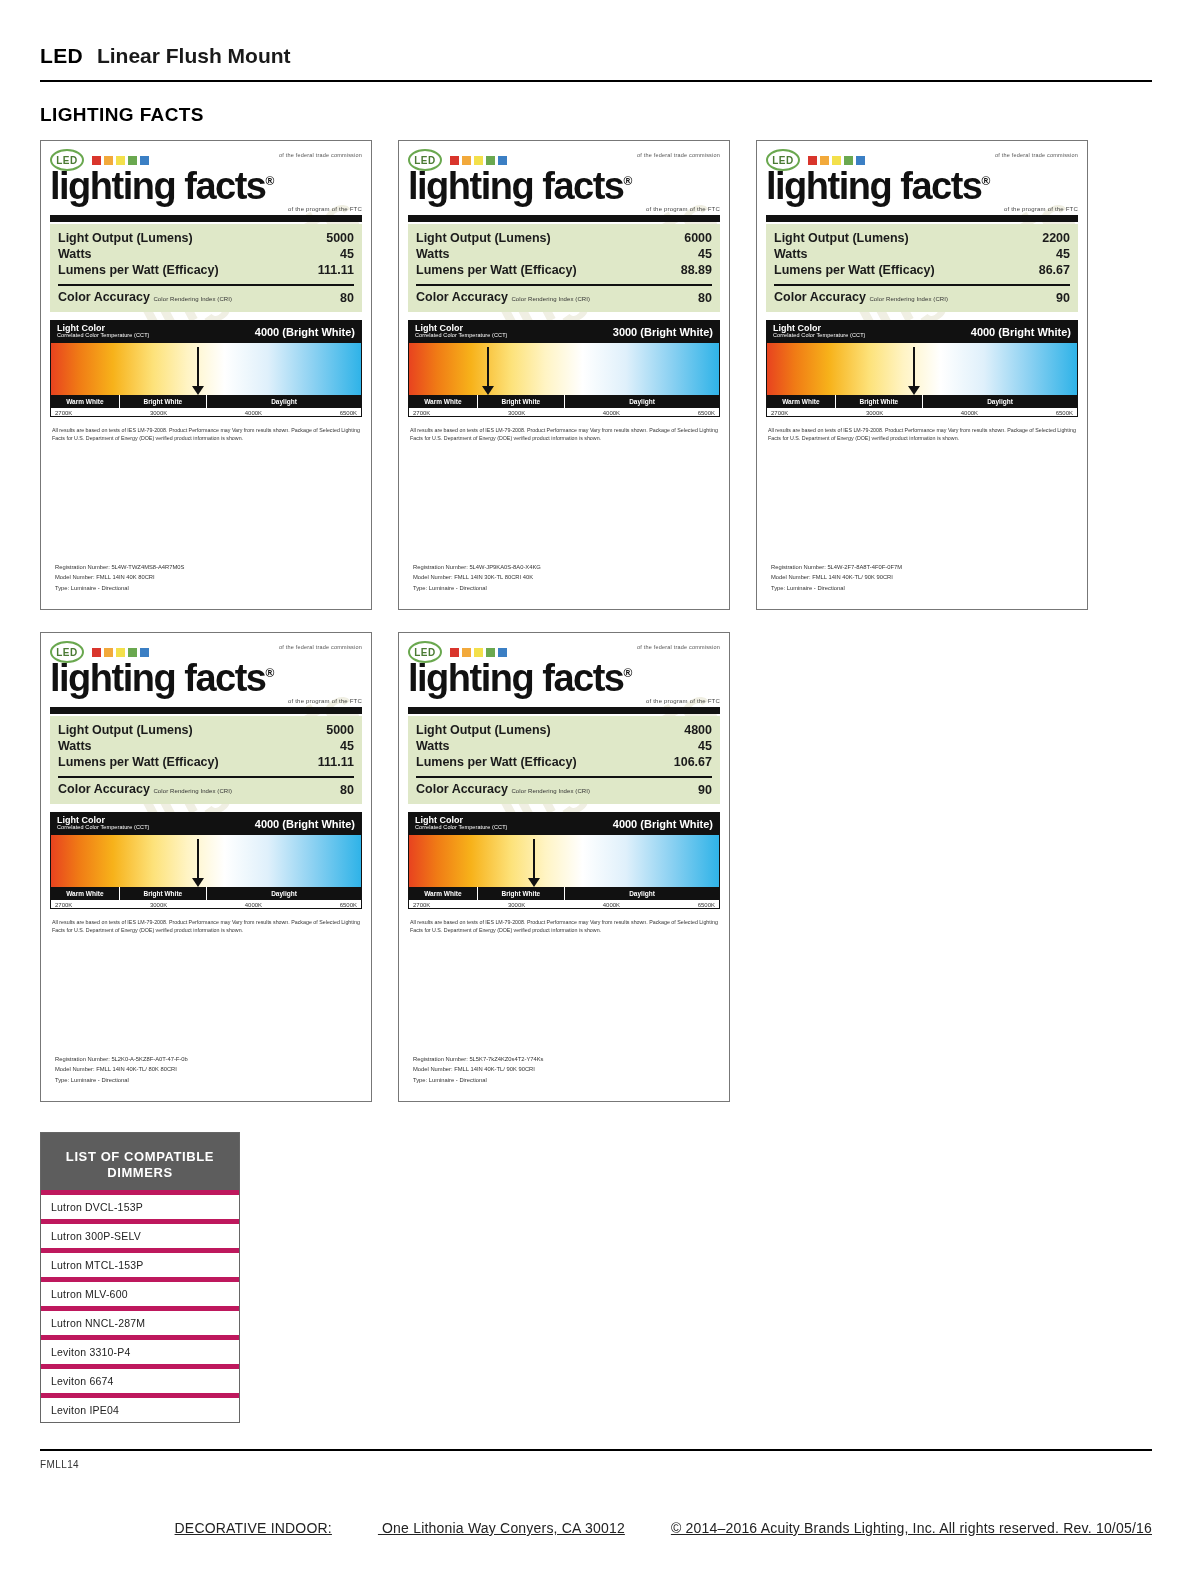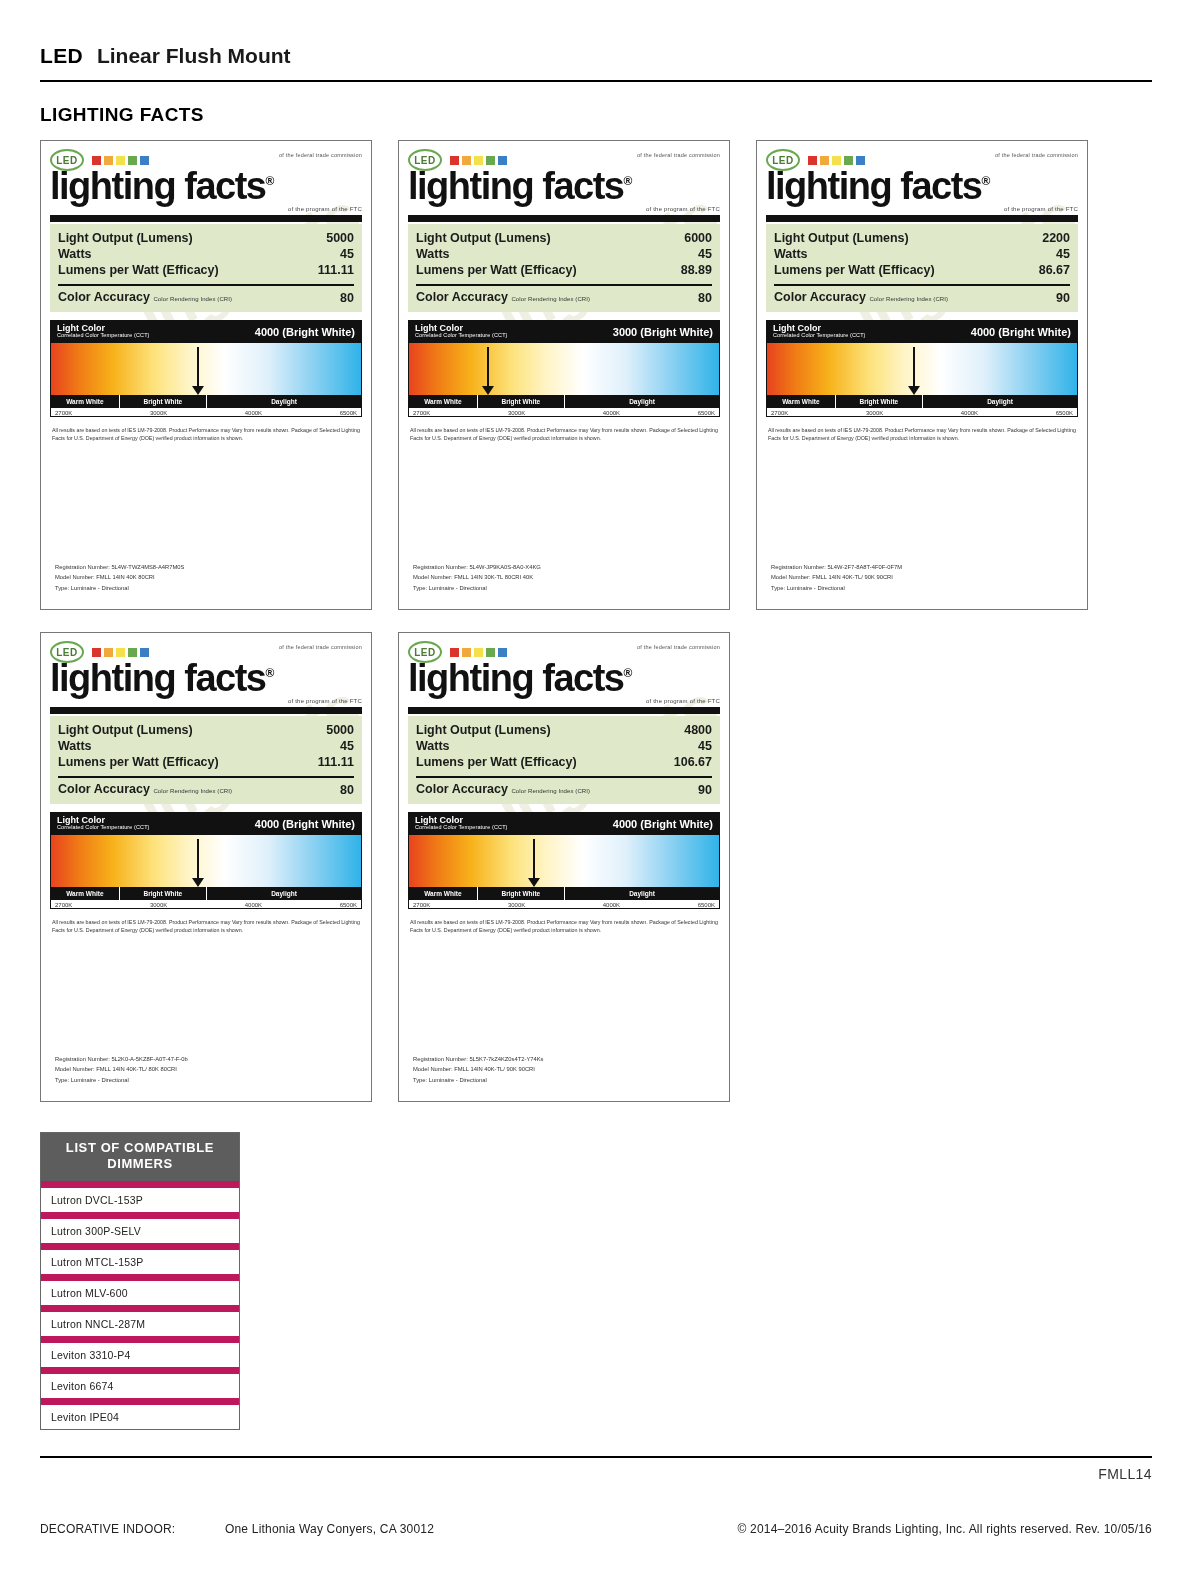--- a/index.html
+++ b/index.html
@@ -297,53 +297,53 @@
     border: 1px solid #666;
     box-sizing: border-box;
   }
   .dimmers-head {
     background: #5d5d5d;
     color: #fff;
     text-align: center;
     font-size: 13px;
     font-weight: bold;
     letter-spacing: 0.6px;
-    padding: 7px 4px 8px 4px;
+    padding: 16px 4px 8px 4px;
     line-height: 1.25;
   }
   .dimmer-row {
-    border-top: 7px solid #be185d;
+    border-top: 5px solid #be185d;
     font-size: 10.5px;
     padding: 6px 8px 6px 10px;
     color: #222;
     letter-spacing: 0.2px;
   }
 
   
   .rule-bottom {
     border-bottom: 2px solid #000;
     margin-top: 26px;
   }
   .doc-code {
-    text-align: right;
-    font-size: 14px;
+    font-size: 10px;
     color: #333;
     margin-top: 8px;
     letter-spacing: 0.4px;
   }
   .footer {
     position: absolute;
     left: 40px;
     right: 40px;
     bottom: 38px;
     display: flex;
-    justify-content: space-between;
-    font-size: 12px;
+    justify-content: flex-end;
+    font-size: 14px;
     color: #222;
     letter-spacing: 0.2px;
+    text-decoration: underline;
   }
   .footer .left span { margin-right: 46px; }
 </style>
 </head>
 <body>
 
 <div class="page">
 
   <div class="doc-header">
     <span class="led">LED</span>

